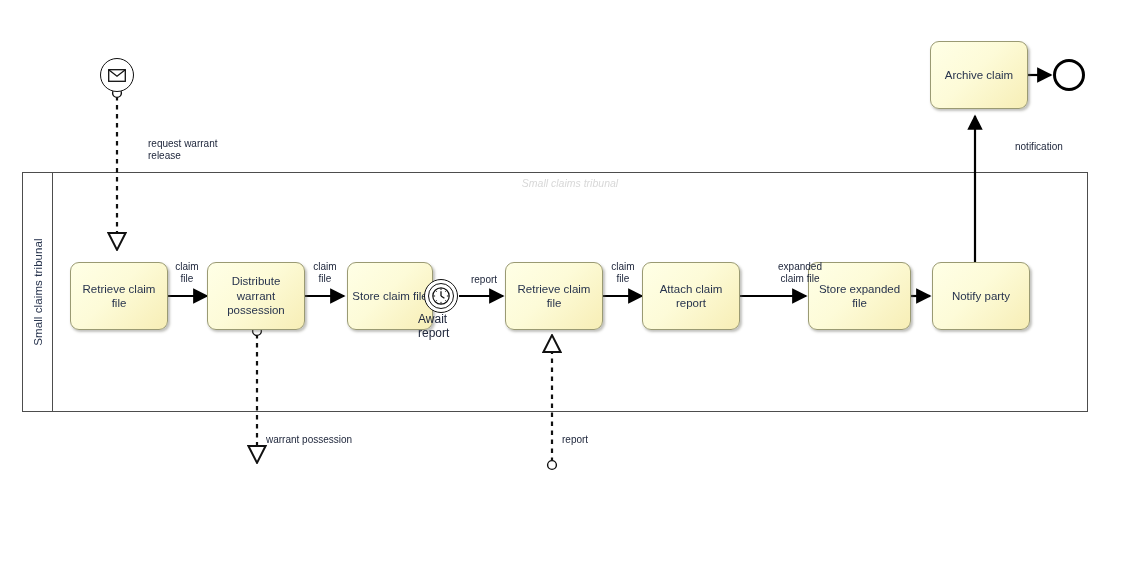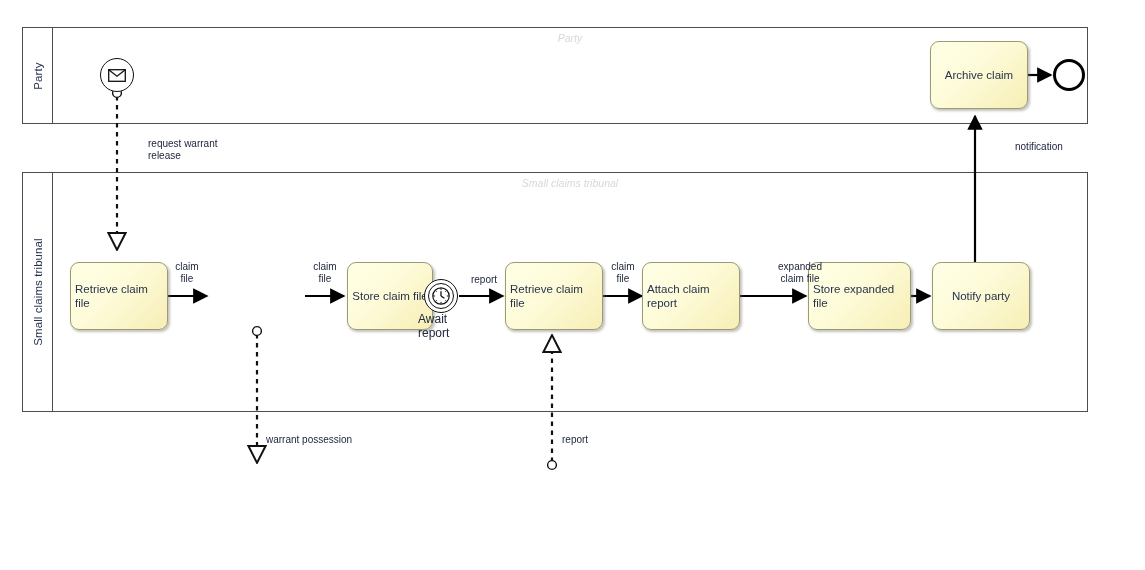--- a/index.html
+++ b/index.html
@@ -77,20 +77,21 @@
   .task {
     position: absolute;
     box-sizing: border-box;
     border: 1.2px solid #9a9a73;
     border-radius: 9px;
     background: linear-gradient(135deg, #ffffe6 0%, #fdfbd8 45%, #f7eeb6 100%);
     box-shadow: 1.5px 2px 2.5px rgba(120,120,110,0.45);
     display: flex;
     align-items: center;
     justify-content: center;
+    text-align: center;
     font-size: 11.5px;
     line-height: 1.25;
     color: #27334d;
     padding: 2px 4px;
   }
   
   .event {
     position: absolute;
     box-sizing: border-box;
     border-radius: 50%;
@@ -138,26 +139,20 @@
     color: #20283d;
     text-align: left;
     white-space: pre-line;
   }
 </style>
 </head>
 <body>
 
 <div id="canvas">
 
-  <div class="pool" style="left:22px; top:27px; width:1066px; height:97px;">
-    <div class="lane-header">
-      <span class="lane-header-label">Party</span>
-    </div>
-    <div class="pool-title">Party</div>
-  </div>
 
   <div class="pool" style="left:22px; top:172px; width:1066px; height:240px;">
     <div class="lane-header">
       <span class="lane-header-label">Small claims tribunal</span>
     </div>
     <div class="pool-title">Small claims tribunal</div>
   </div>
 
 
   <svg class="layer-svg" viewBox="0 0 1145 570">
@@ -205,20 +200,25 @@
   <div class="task" style="left:930px; top:41px; width:98px; height:68px;">
     <span>Archive
 claim</span>
   </div>
 
   <div class="task" style="left:70px; top:262px; width:98px; height:68px;">
     <span>Retrieve
 claim file</span>
   </div>
 
+  <div class="task" style="left:207px; top:262px; width:98px; height:68px;">
+    <span>Distribute
+warrant
+possession</span>
+  </div>
 
   <div class="task" style="left:347px; top:262px; width:86px; height:68px;">
     <span>Store
 claim
 file</span>
   </div>
 
   <div class="task" style="left:505px; top:262px; width:98px; height:68px;">
     <span>Retrieve
 claim file</span>

